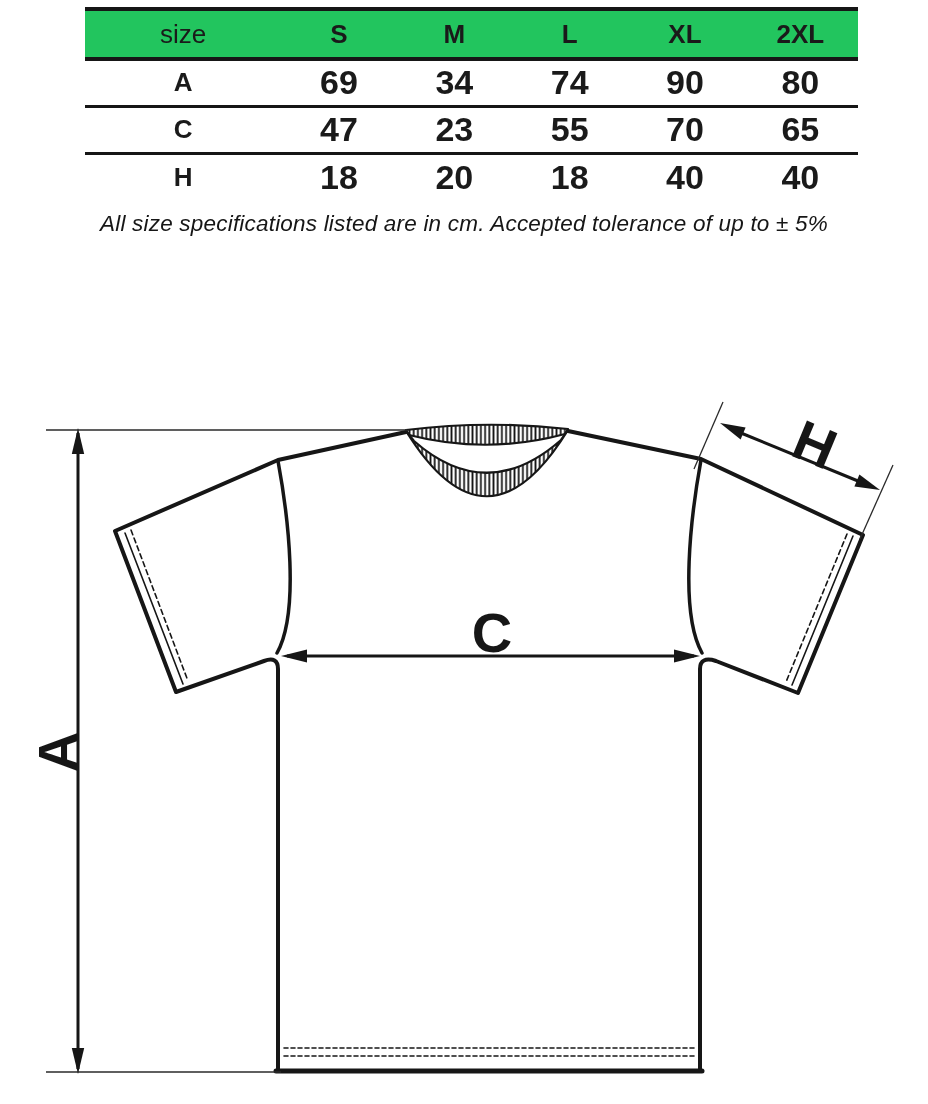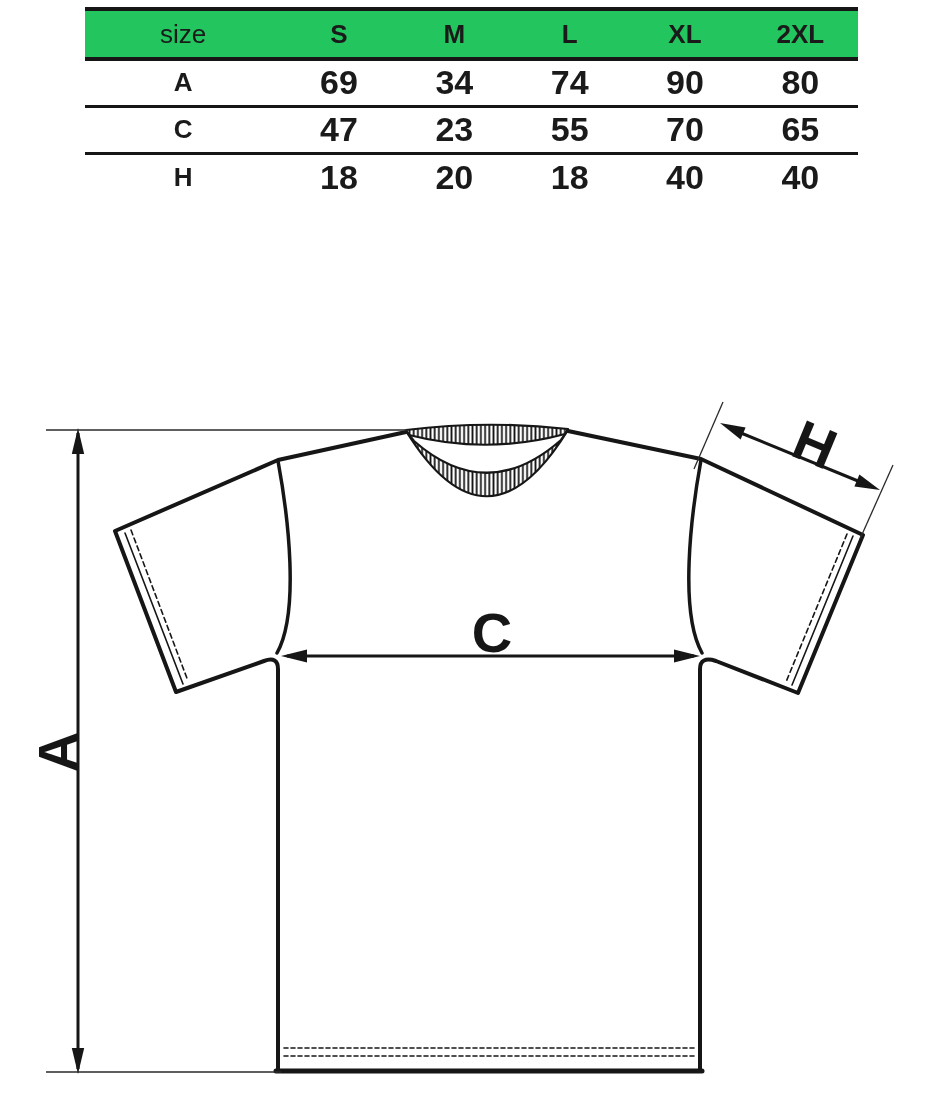--- a/index.html
+++ b/index.html
@@ -125,20 +125,21 @@
         <th>H</th>
         <td>18</td>
         <td>20</td>
         <td>18</td>
         <td>40</td>
         <td>40</td>
       </tr>
     </tbody>
   </table>
 
+  <p class="tolerance-note">All size specifications listed are in cm. Accepted tolerance of up to ± 5%</p>
 
   <svg class="diagram-svg" viewBox="0 250 928 854" xmlns="http://www.w3.org/2000/svg">
     <defs>
       <pattern id="rib" patternUnits="userSpaceOnUse" width="4.2" height="10">
         <line x1="2.1" y1="-1" x2="2.1" y2="11" stroke="#161616" stroke-width="1.8"></line>
       </pattern>
     </defs>
 
     <g stroke="#161616" fill="none" stroke-linejoin="round" stroke-linecap="round">
 

